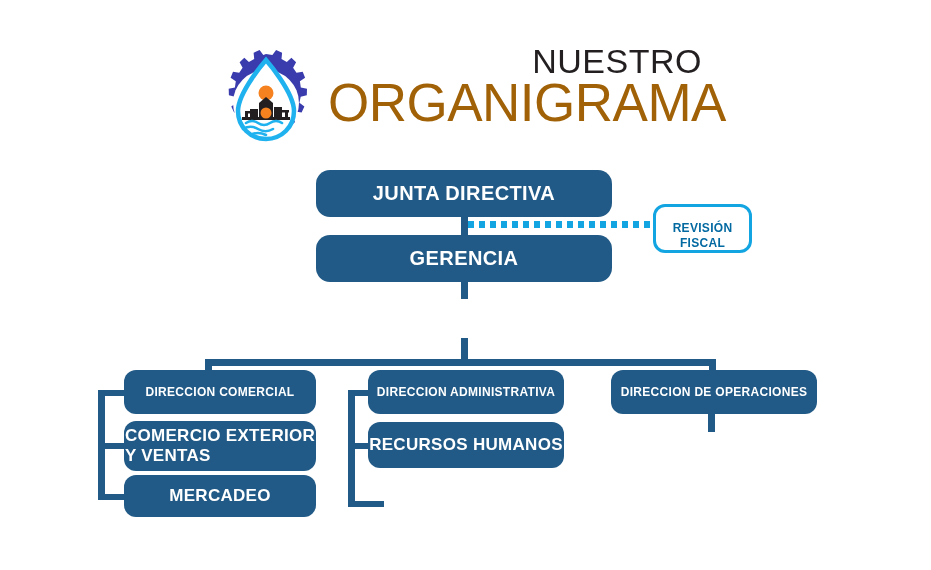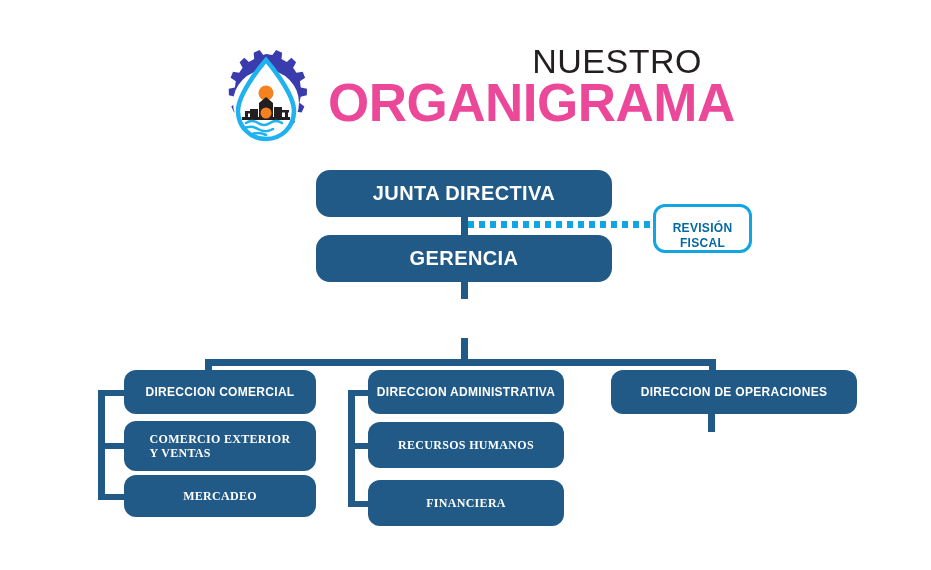--- a/index.html
+++ b/index.html
@@ -51,22 +51,22 @@
     color: #231f20;
     font-weight: 400;
     line-height: 1;
     white-space: nowrap;
   }
   #title-main {
     position: absolute;
     left: 0px;
     top: 44px;
     font-size: 53px;
-    font-weight: bold;
-    color: #ec4899;
+    font-weight: normal;
+    color: #a16207;
     letter-spacing: -0.5px;
     line-height: 1;
     white-space: nowrap;
   }
 
   
   #chart {
     position: absolute;
     left: 0;
     top: 0;
@@ -83,21 +83,21 @@
     align-items: center;
     justify-content: center;
     font-weight: bold;
     box-sizing: border-box;
     z-index: 3;
     line-height: 1.18;
   }
   .node.lvl1 { font-size: 20px; letter-spacing: 0.4px; border-radius: 14px; }
   .node.lvl2 { font-size: 13px;  letter-spacing: 0.4px; }
   .node.lvl3 { font-size: 12px;  letter-spacing: 0.3px; }
-  .node.lvl4 { font-size: 12px; letter-spacing: 0.3px; font-family: Liberation Serif, serif; }
+  .node.lvl4 { font-size: 17px; letter-spacing: 0.3px; }
 
   .node-aux {
     position: absolute;
     background: #ffffff;
     border: 3px solid #12a5e2;
     border-radius: 12px;
     color: #0369a1;
     display: flex;
     align-items: flex-end;
     justify-content: center;
@@ -231,22 +231,19 @@
     <div class="node lvl4" style="left:124px; top:475px; width:192px; height:42px;">
       <span>MERCADEO</span>
     </div>
 
     <div class="node lvl3" style="left:368px; top:370px; width:196px; height:44px;">
       <span>DIRECCION ADMINISTRATIVA</span>
     </div>
     <div class="node lvl4" style="left:368px; top:422px; width:196px; height:46px;">
       <span>RECURSOS HUMANOS</span>
     </div>
-    <div class="node lvl4" style="left:368px; top:480px; width:196px; height:46px;">
-      <span>FINANCIERA</span>
-    </div>
-
-    <div class="node lvl3" style="left:611px; top:370px; width:246px; height:44px;">
+
+    <div class="node lvl3" style="left:611px; top:370px; width:206px; height:44px;">
       <span>DIRECCION DE OPERACIONES</span>
     </div>
 
   </div>
 </div>
 
 </body></html>

